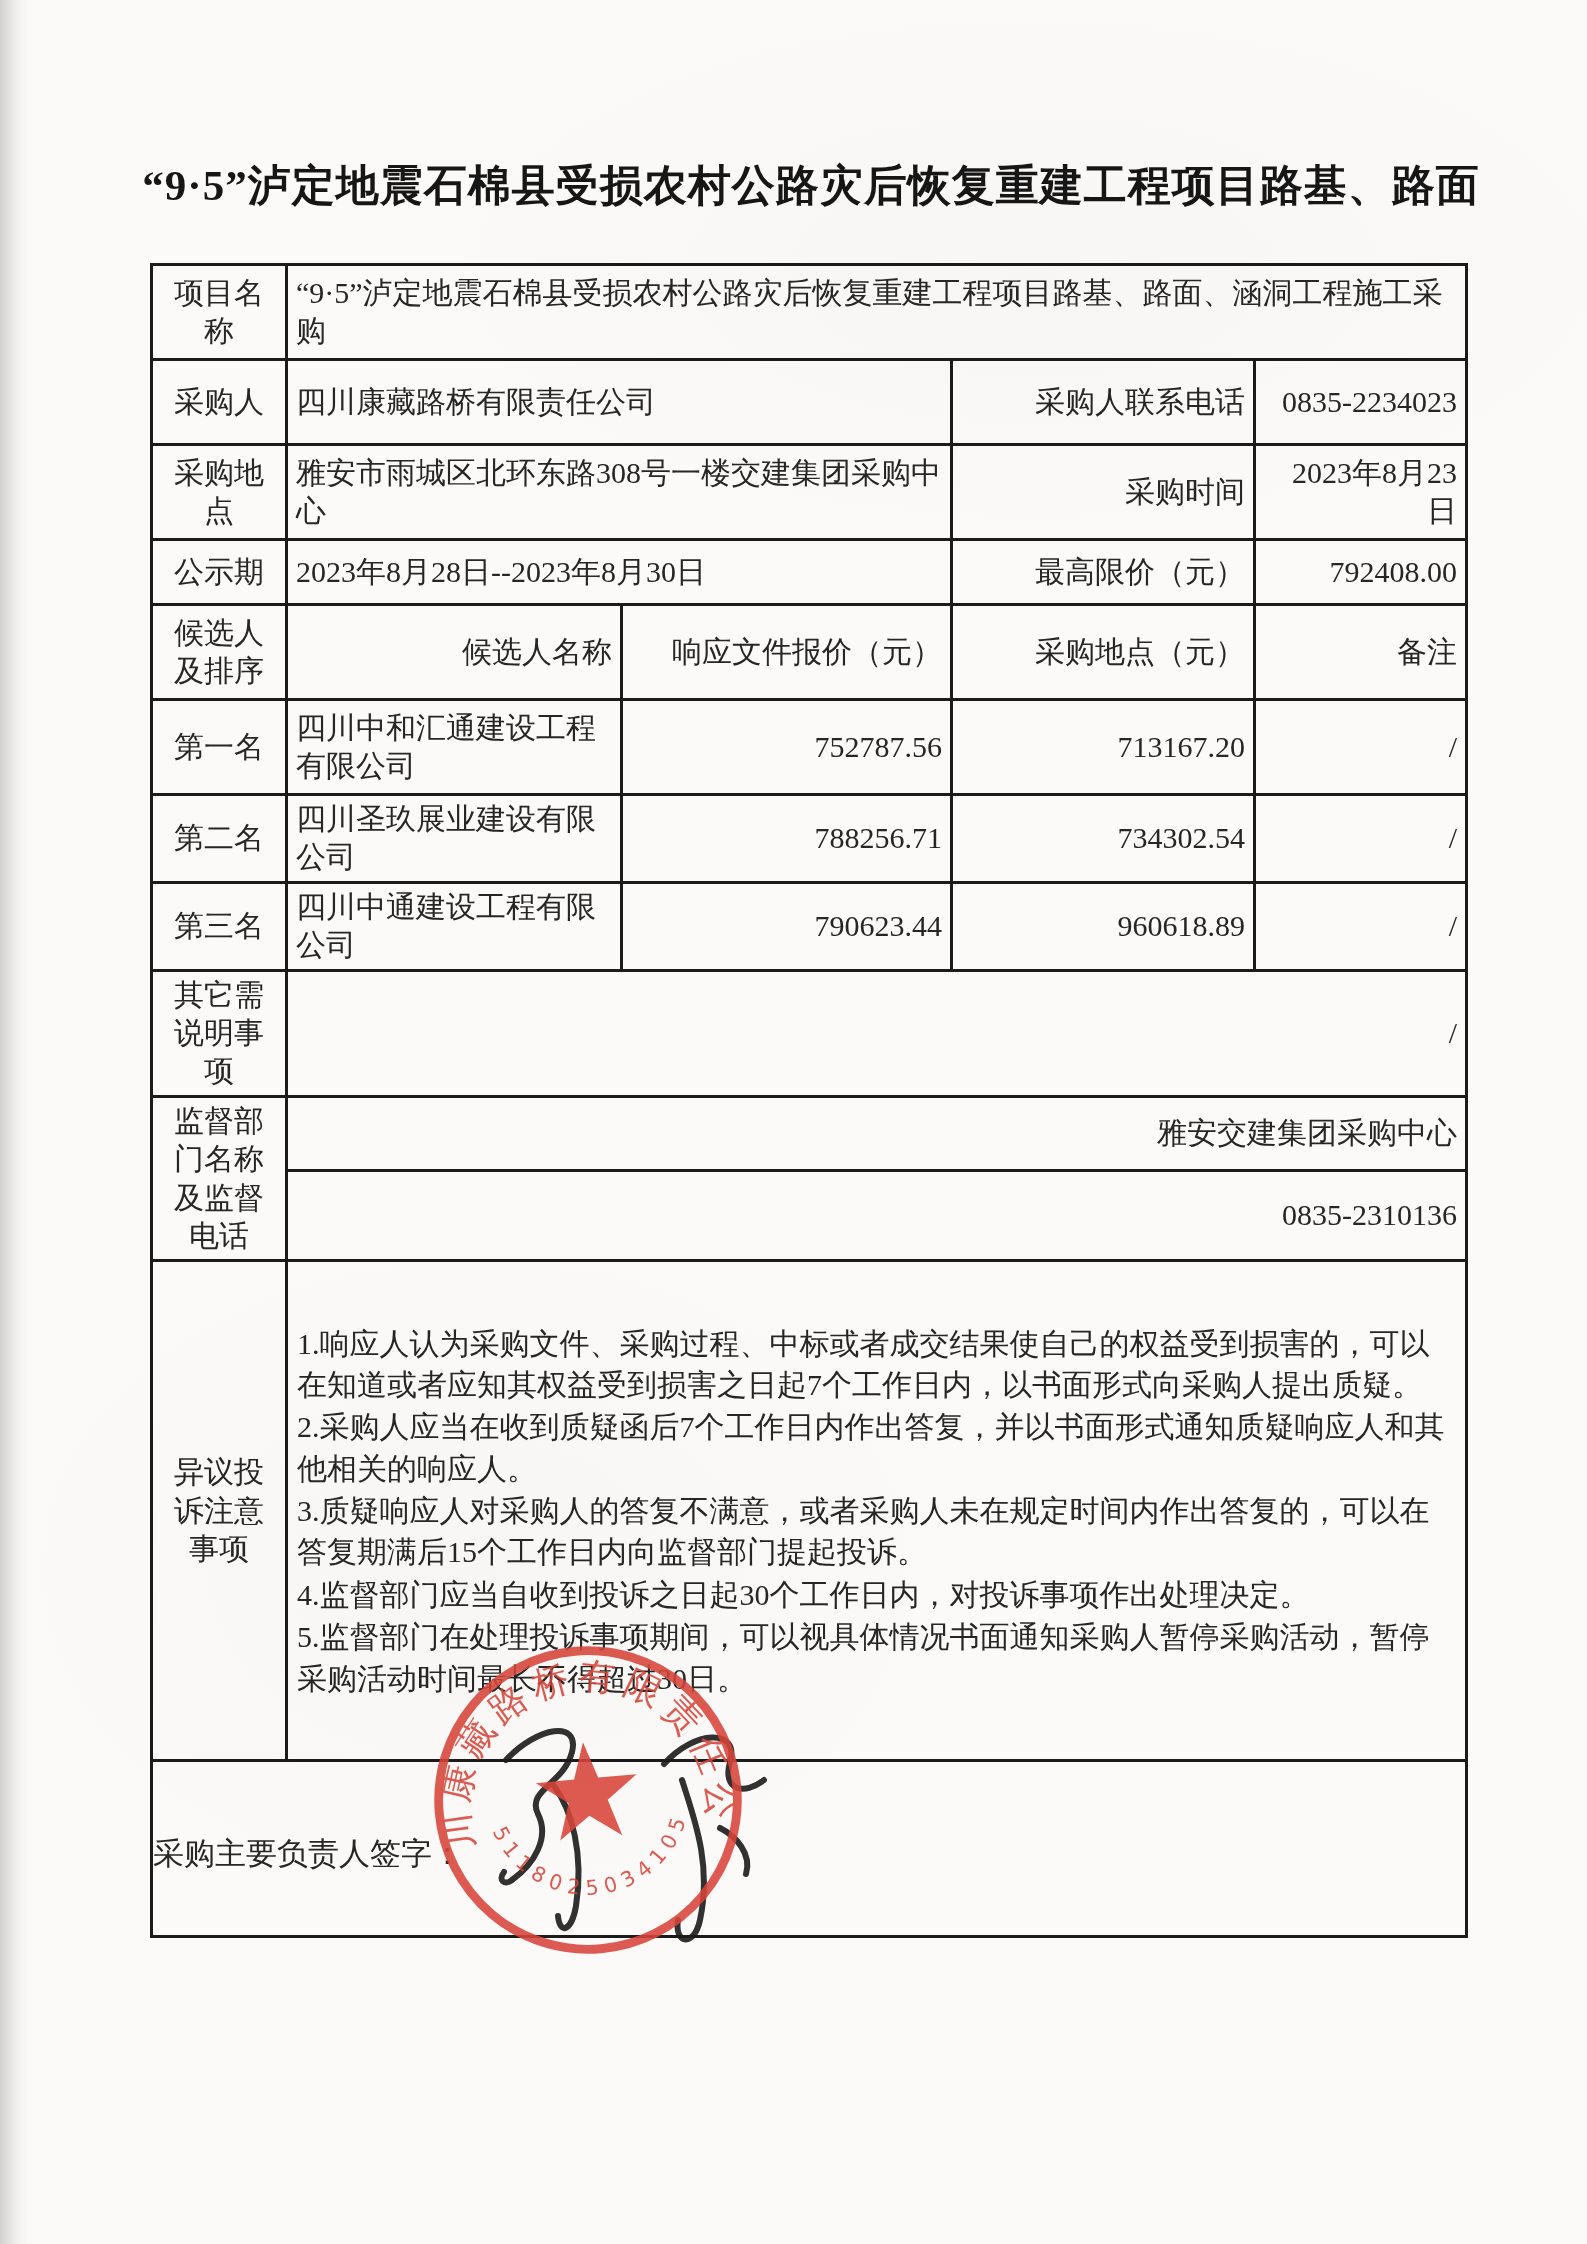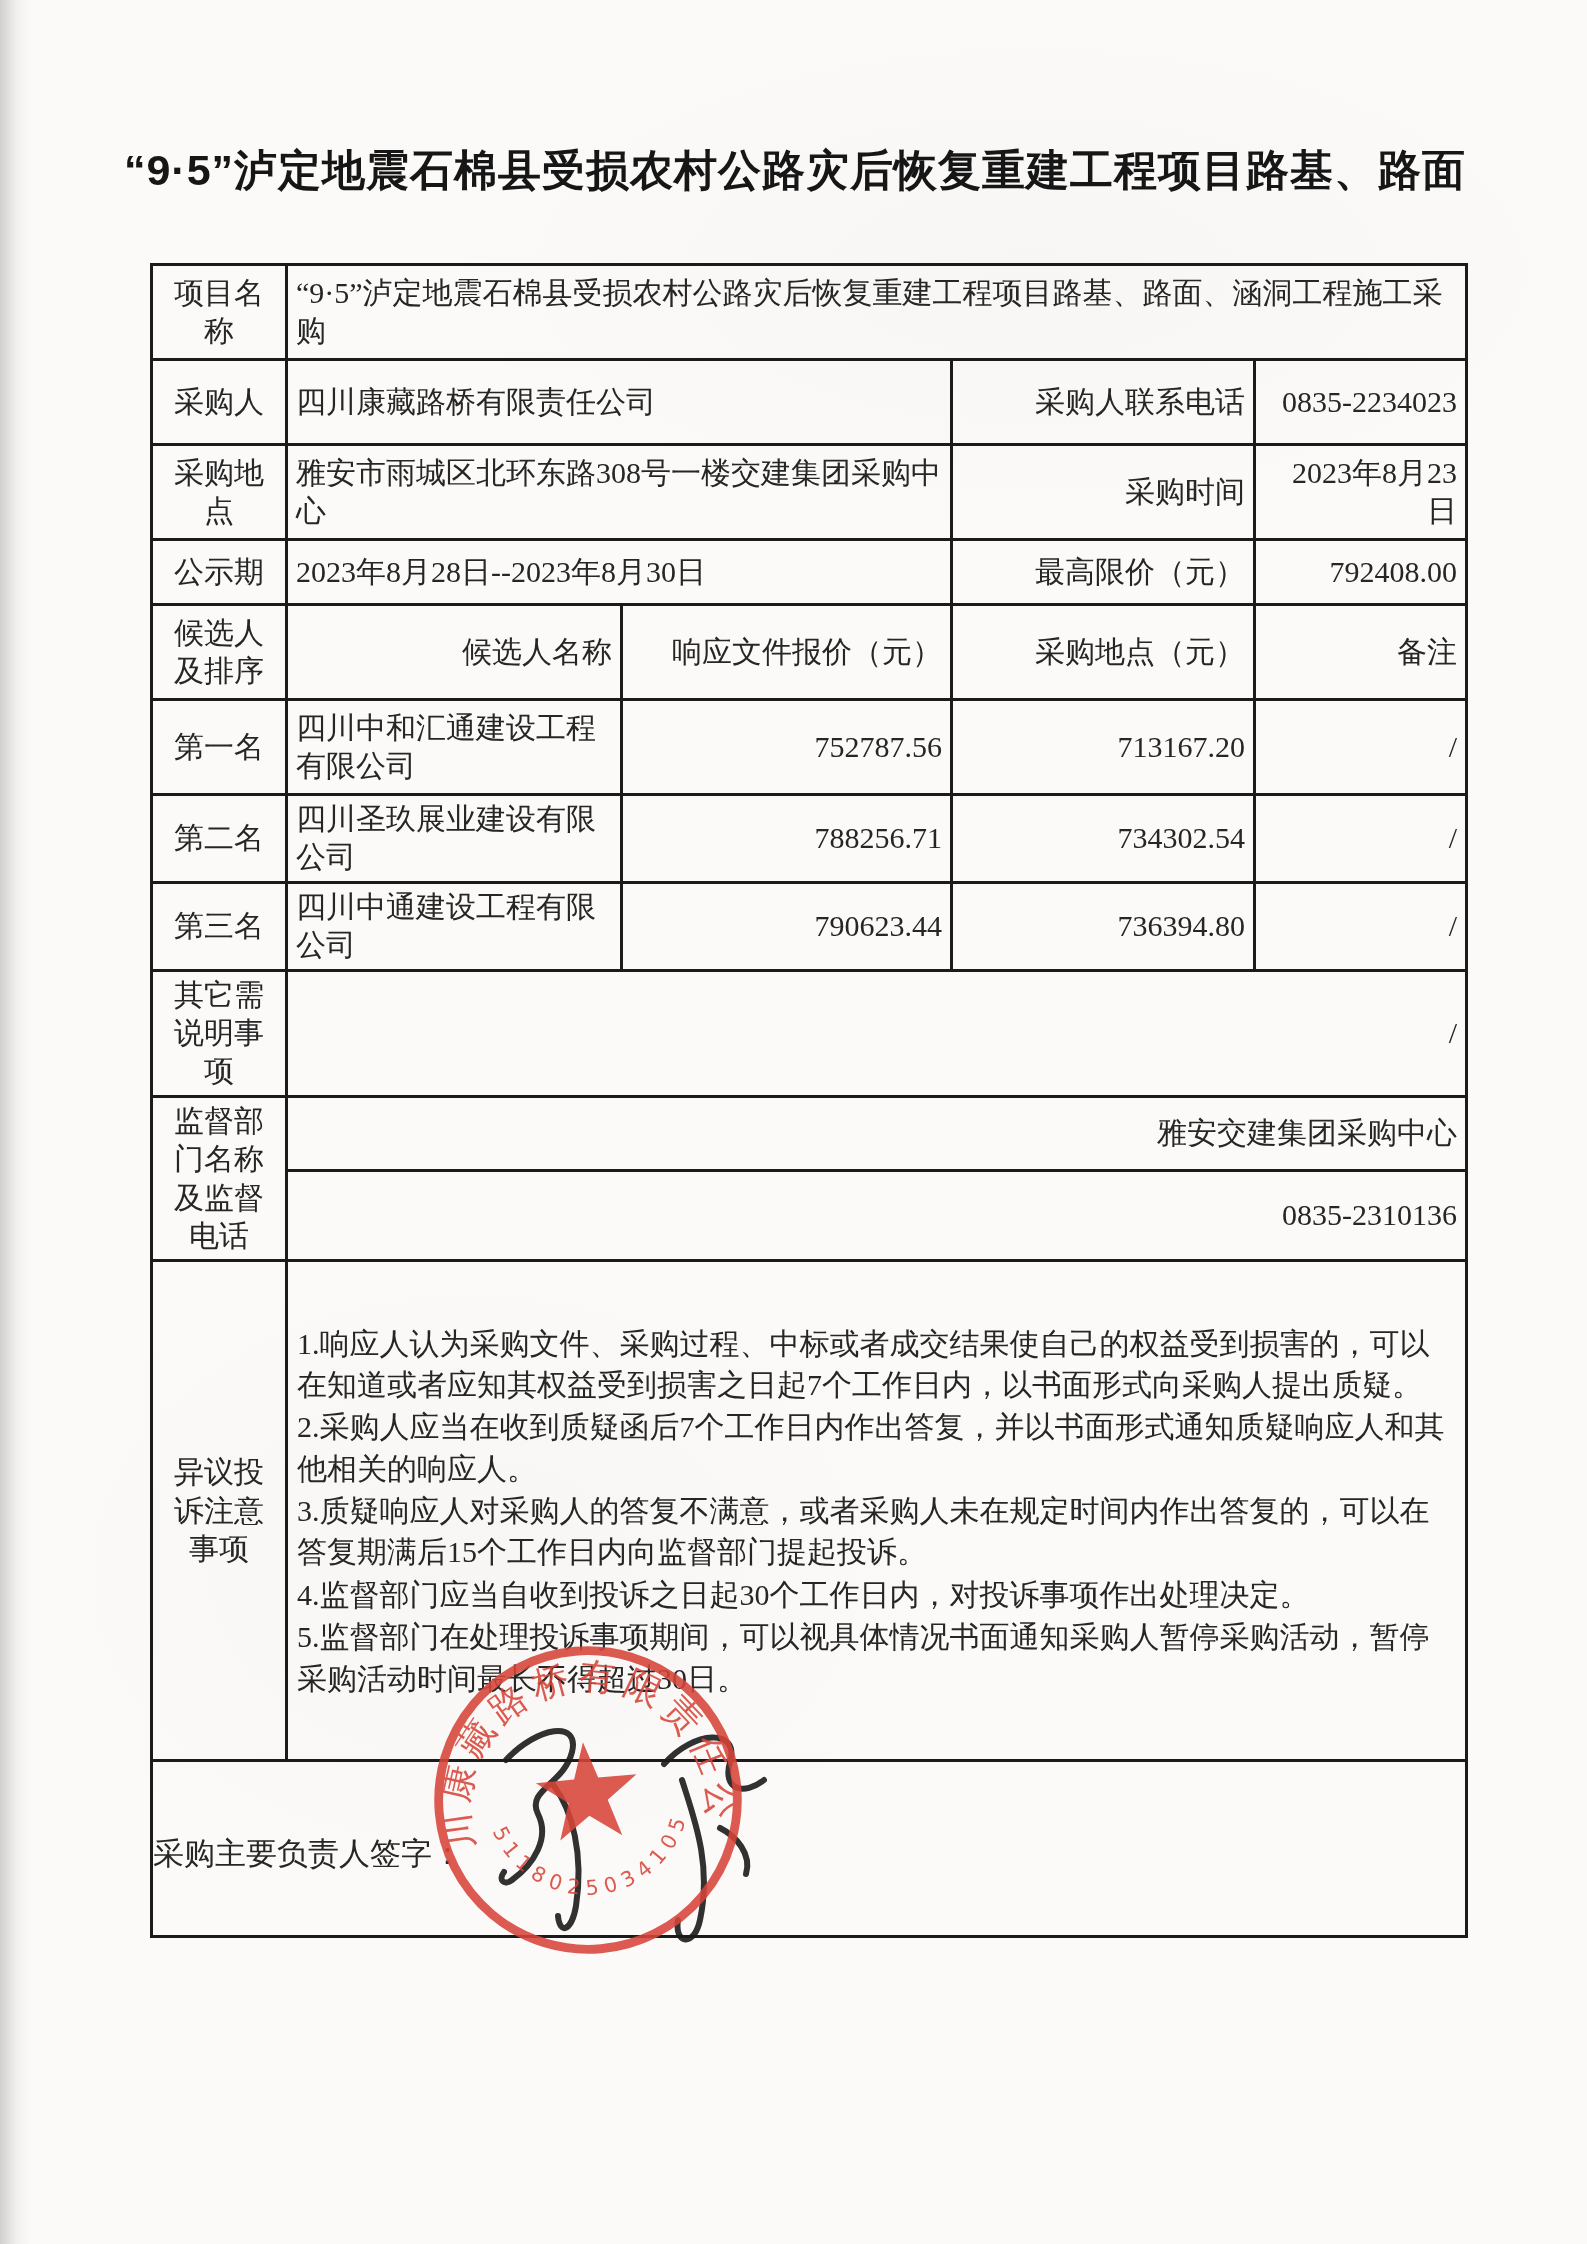--- a/index.html
+++ b/index.html
@@ -15,22 +15,22 @@
     color:#2b2b2b;
     overflow:hidden;
   }
   .page::before{
     content:"";position:absolute;left:0;top:0;bottom:0;width:30px;
     background:linear-gradient(90deg, rgba(110,110,106,0.30), rgba(150,150,146,0.10) 55%, rgba(0,0,0,0));
     pointer-events:none;
   }
   .title{
     position:absolute;left:110px;top:142px;width:1370px;
-    margin:0;text-align:center;
-    font-family:Liberation Sans, sans-serif;
+    margin:16px;text-align:center;
+    font-family:Liberation Serif, serif;
     font-weight:700;font-size:43px;line-height:56px;color:#161616;
     letter-spacing:1px;
   }
   table.doc{
     position:absolute;left:150px;top:263px;width:1315px;
     border-collapse:collapse;table-layout:fixed;
     font-size:30px;line-height:1.28;color:#262626;padding-left:10px;
   }
   table.doc td{
     border:3px solid #1b1b1b;
@@ -108,21 +108,21 @@
         <td class="lbl">第二名</td>
         <td class="val">四川圣玖展业建设有限公司</td>
         <td class="ctr">788256.71</td>
         <td class="ctr">734302.54</td>
         <td class="ctr">/</td>
       </tr>
       <tr style="height:80px">
         <td class="lbl">第三名</td>
         <td class="val">四川中通建设工程有限公司</td>
         <td class="ctr">790623.44</td>
-        <td class="ctr">736394.80</td>
+        <td class="ctr">960618.89</td>
         <td class="ctr">/</td>
       </tr>
       <tr style="height:85px">
         <td class="lbl-left">其它需说明事项</td>
         <td class="ctr" colspan="4">/</td>
       </tr>
       <tr style="height:70px">
         <td class="lbl" rowspan="2">监督部门名称及监督电话</td>
         <td class="ctr" colspan="4">雅安交建集团采购中心</td>
       </tr>

